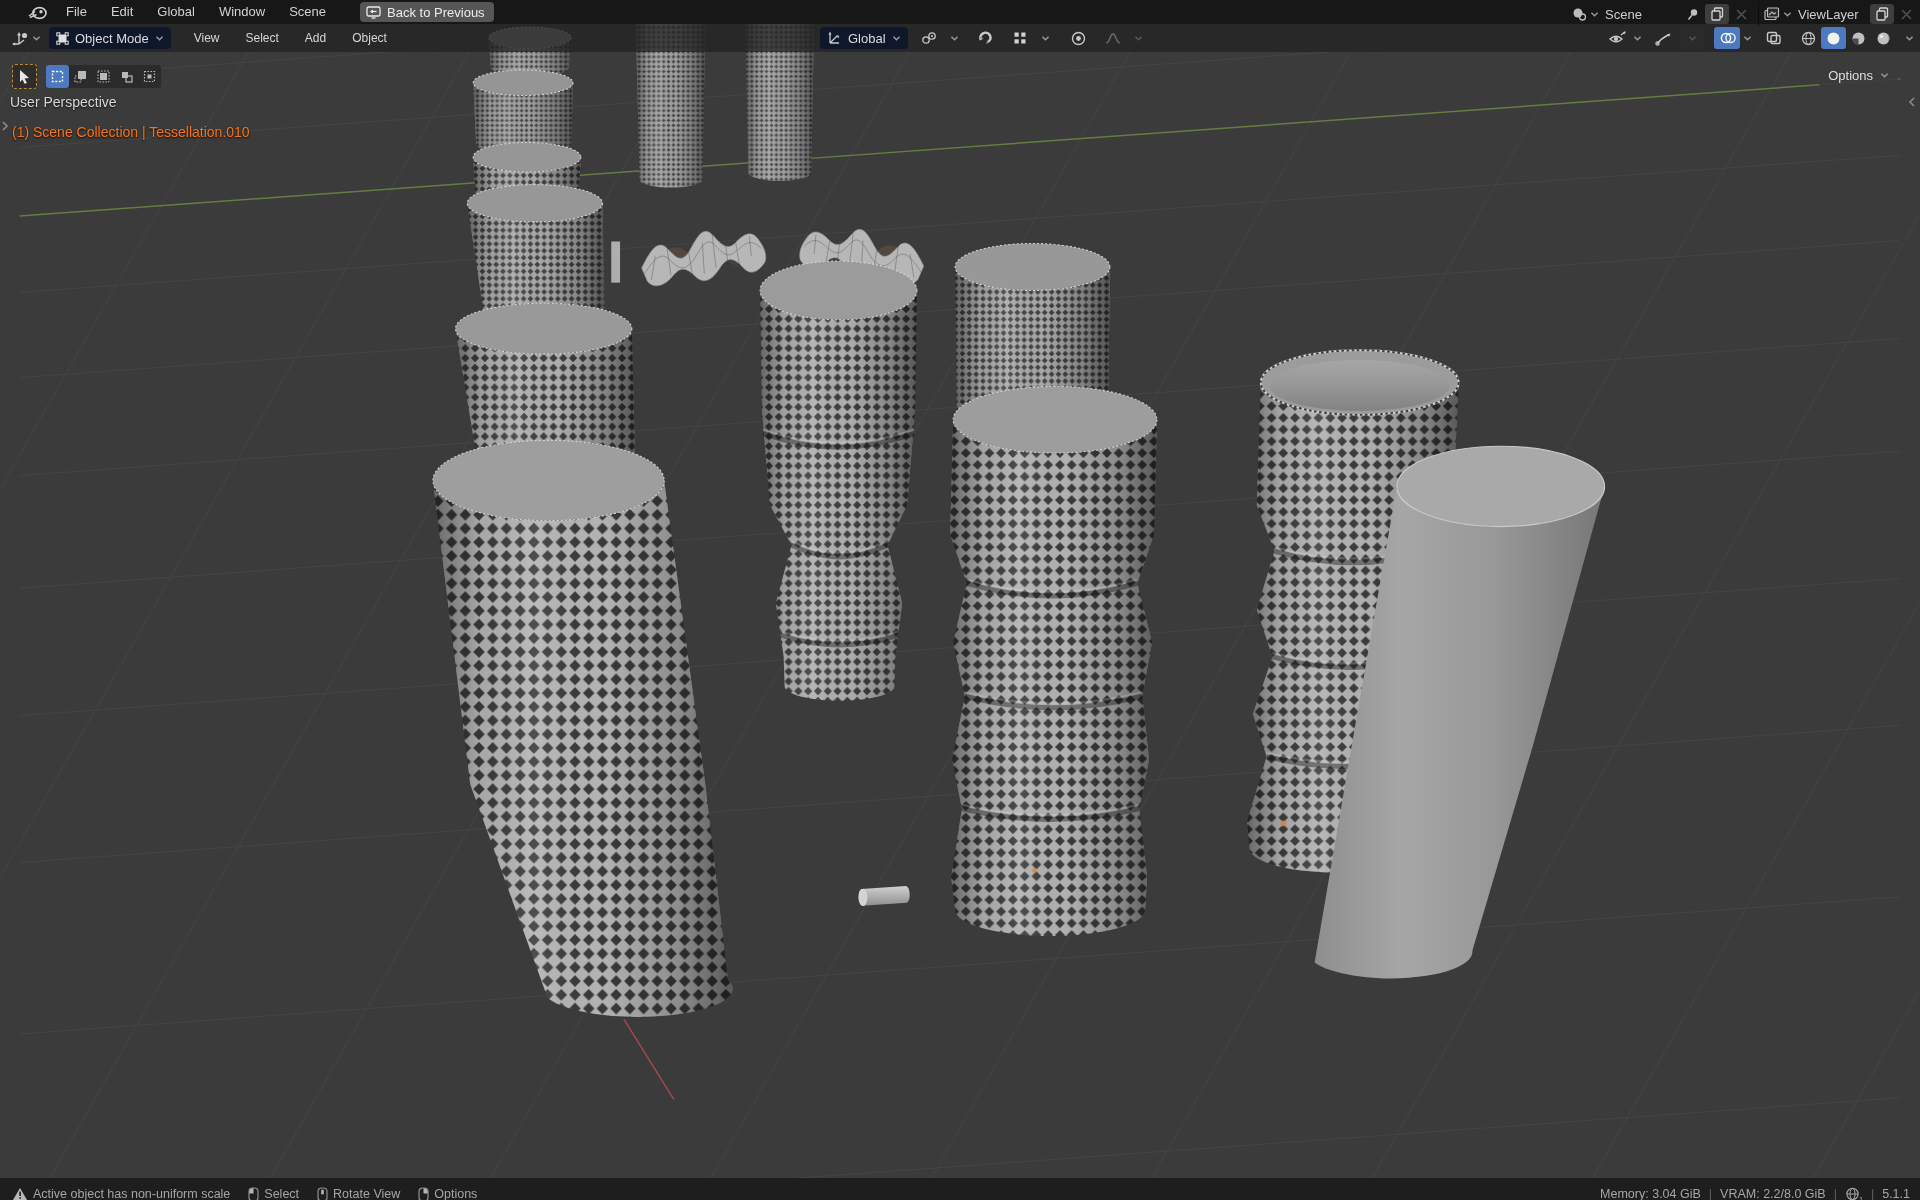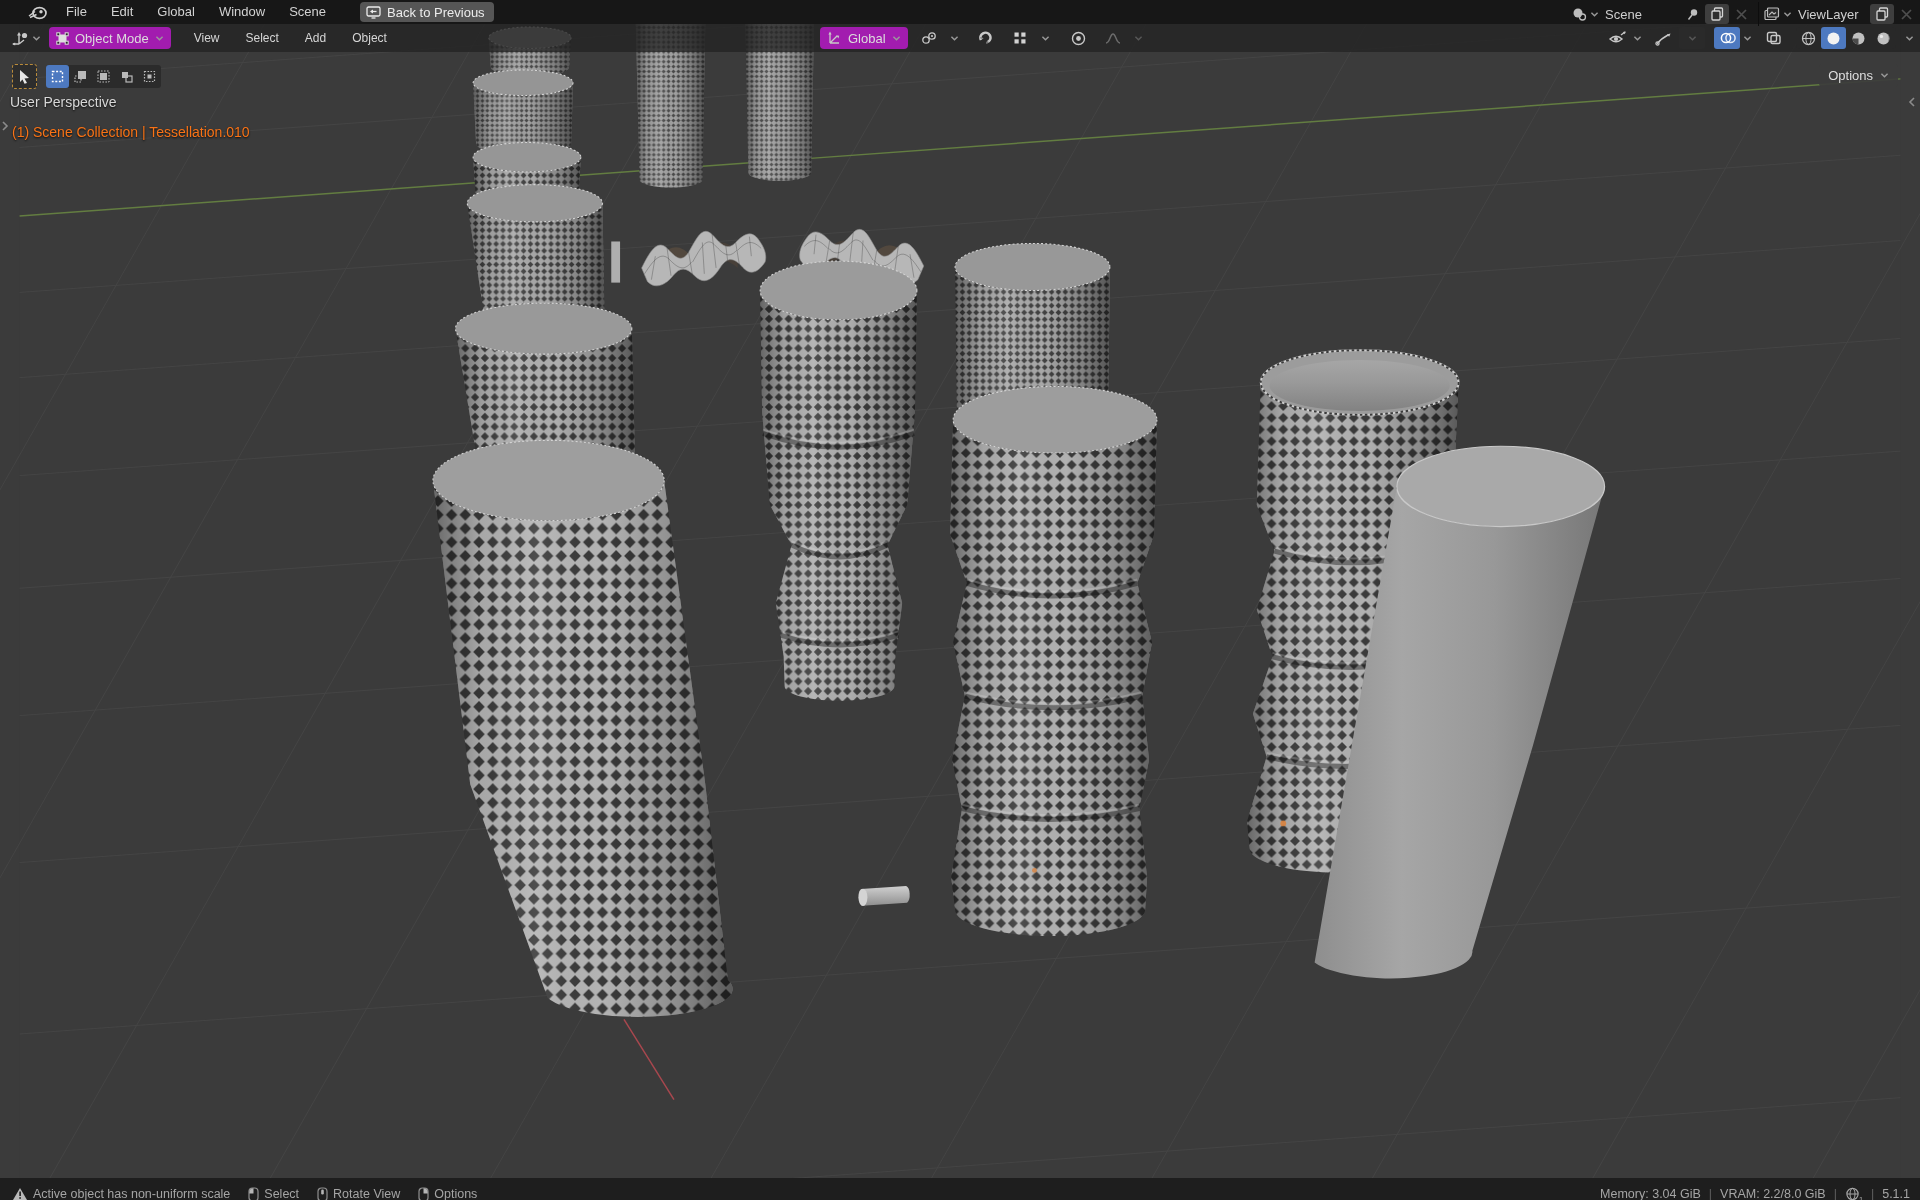--- a/index.html
+++ b/index.html
@@ -17,21 +17,21 @@
   .tb-text { color:#cfcfcf; font-size:13px; padding:0 6px; }
   .tb-iconbtn { width:24px; height:20px; display:flex; align-items:center; justify-content:center; border-radius:3px; }
   .tb-iconbtn.boxed { background:#3e3e3e; }
   .dim { opacity:.42; }
   .vsep { width:1px; height:24px; background:#0d0d0d; margin:0 5px; }
 
   
   #vheader { position:absolute; left:0; top:24px; width:1920px; height:28px; background:rgba(34,34,34,.78); z-index:20; }
   .hd-group { position:absolute; top:0; height:28px; display:flex; align-items:center; }
   .hd-menu { color:#d6d6d6; font-size:12px; padding:0 13px; line-height:28px; }
-  .drop-btn { background:#a21caf; border-radius:4px; height:22px; display:flex; align-items:center; padding:0 7px; gap:6px; color:#dcdcdc; font-size:13px; }
+  .drop-btn { background:#0f172a; border-radius:4px; height:22px; display:flex; align-items:center; padding:0 7px; gap:6px; color:#dcdcdc; font-size:13px; }
   .icon-btn { width:26px; height:22px; display:flex; align-items:center; justify-content:center; border-radius:3px; }
   .seg-group { background:#282828; border-radius:4px; display:flex; height:22px; align-items:center; }
   .seg { width:25px; height:22px; display:flex; align-items:center; justify-content:center; }
   .seg.active { background:#4d79c0; border-radius:3px; }
   .chev { width:9px; height:7px; }
   .chev polyline { fill:none; stroke:#9a9a9a; stroke-width:1.6; }
 
   
   #viewport { position:absolute; left:0; top:24px; width:1920px; height:1154px; }
   #scene-svg { position:absolute; left:0; top:0; }

